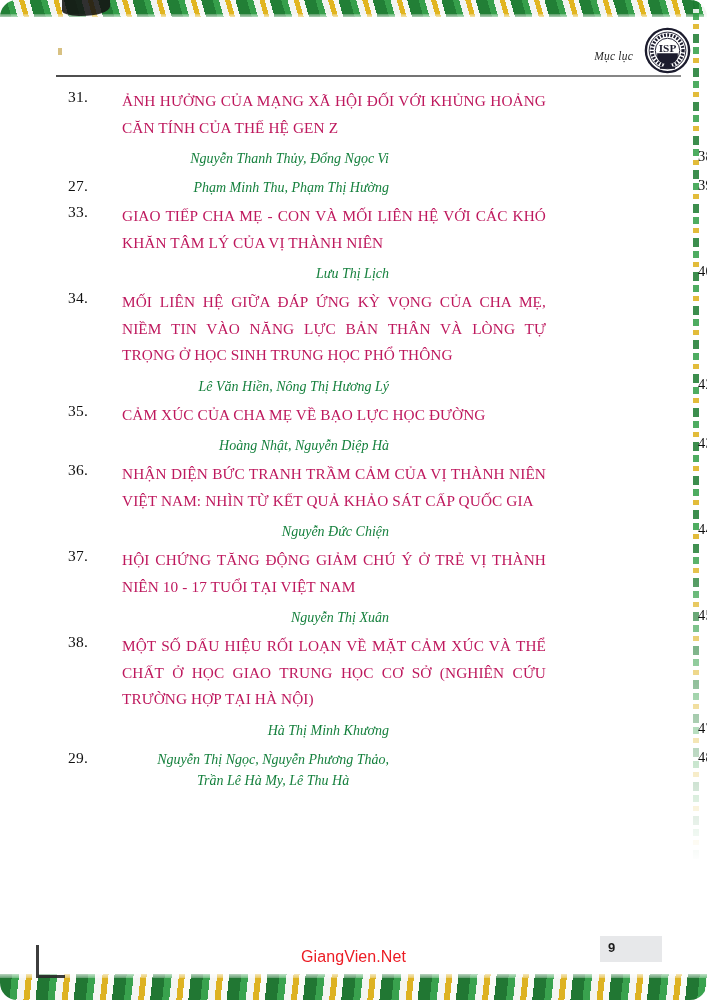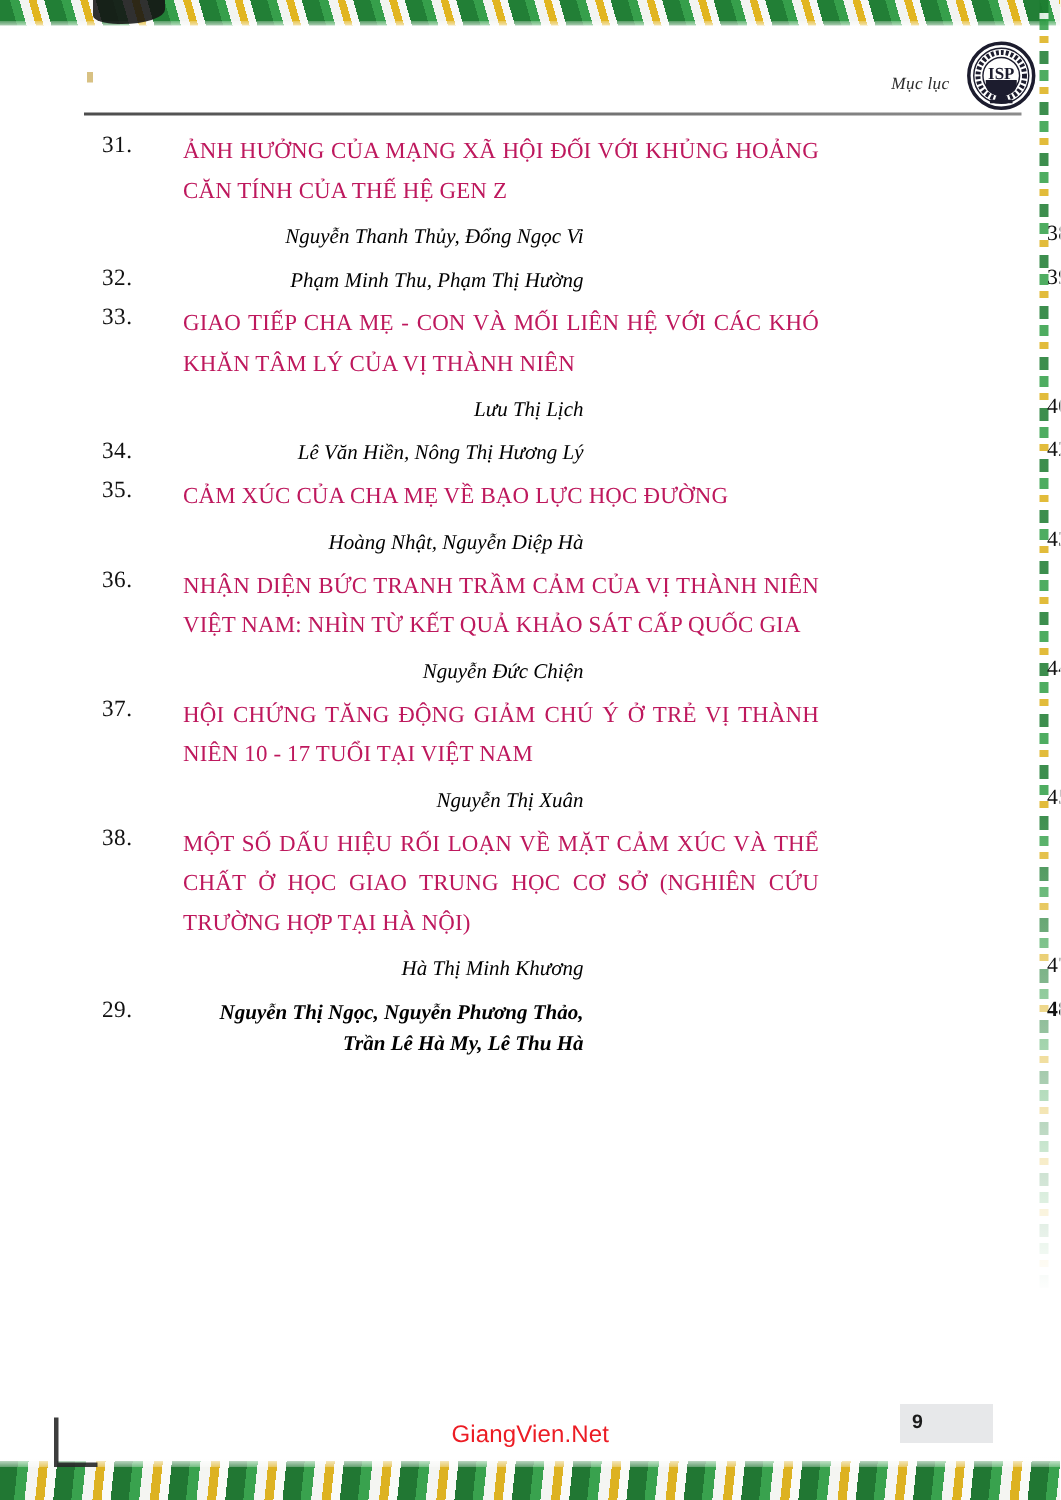--- a/index.html
+++ b/index.html
@@ -10,20 +10,21 @@
   body {
     font-family: "Liberation Serif", "DejaVu Serif", serif;
   }
 
   #page {
     position: relative;
     width: 707px;
     height: 1000px;
     overflow: hidden;
     background: #ffffff;
+    border-radius: 17px;
   }
 
   
   .border-stripe-top {
     position: absolute;
     top: 0; left: 0;
     width: 707px;
     height: 17px;
     background:
       repeating-linear-gradient(
@@ -179,31 +180,30 @@
     text-align: justify;
   }
   .credit-row {
     position: relative;
     margin-top: 7px;
     margin-bottom: 3px;
     height: 22px;
   }
   .credit-row.tall {
     height: 44px;
-    font-weight: bold;
   }
   .authors {
     position: absolute;
     right: 157px;
     top: 0;
-    text-align: right;
+    text-align: center;
     font-style: italic;
     font-size: 14px;
     line-height: 21px;
-    color: #000000;
+    color: #15803d;
     white-space: nowrap;
   }
   .page-num {
     position: absolute;
     left: 576px;
     top: 0;
     font-size: 14.5px;
     color: #111111;
     letter-spacing: .3px;
   }
@@ -273,21 +273,21 @@
       <div class="entry-body">
         <p class="entry-title">ẢNH HƯỞNG CỦA MẠNG XÃ HỘI ĐỐI VỚI  KHỦNG HOẢNG CĂN TÍNH CỦA THẾ HỆ GEN Z</p>
         <div class="credit-row">
           <div class="authors">Nguyễn Thanh Thủy, Đổng Ngọc Vi</div>
           <div class="page-num">383</div>
         </div>
       </div>
     </div>
 
     <div class="entry">
-      <div class="entry-num">32.</div>
+      <div class="entry-num">27.</div>
       <div class="entry-body">
         <div class="credit-row">
           <div class="authors">Phạm Minh Thu, Phạm Thị Hường</div>
           <div class="page-num">394</div>
         </div>
       </div>
     </div>
 
     <div class="entry">
       <div class="entry-num">33.</div>
@@ -296,20 +296,21 @@
         <div class="credit-row">
           <div class="authors">Lưu Thị Lịch</div>
           <div class="page-num">407</div>
         </div>
       </div>
     </div>
 
     <div class="entry">
       <div class="entry-num">34.</div>
       <div class="entry-body">
+        <p class="entry-title justify-all">MỐI LIÊN HỆ GIỮA ĐÁP ỨNG KỲ VỌNG CỦA CHA MẸ, NIỀM TIN VÀO NĂNG LỰC BẢN THÂN VÀ LÒNG TỰ TRỌNG Ở HỌC SINH TRUNG HỌC PHỔ THÔNG</p>
         <div class="credit-row">
           <div class="authors">Lê Văn Hiền, Nông Thị Hương Lý</div>
           <div class="page-num">420</div>
         </div>
       </div>
     </div>
 
     <div class="entry">
       <div class="entry-num">35.</div>
       <div class="entry-body">

